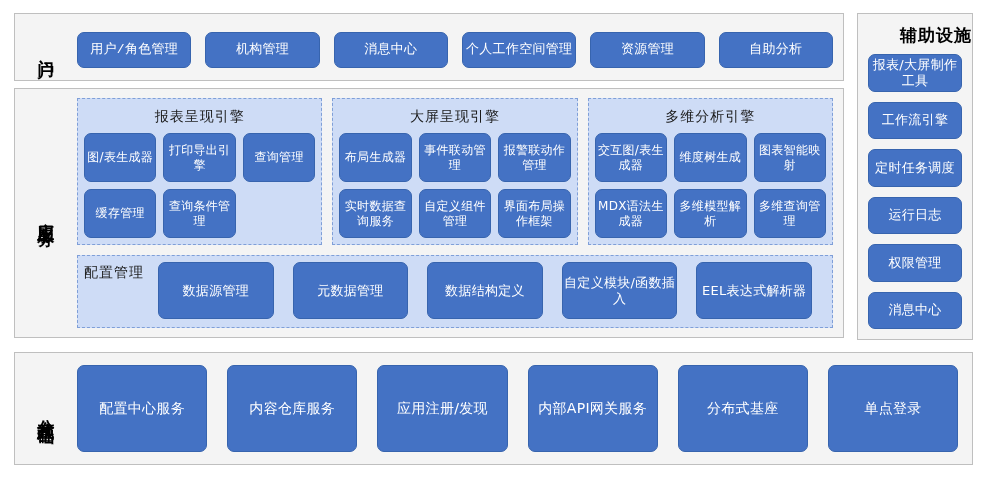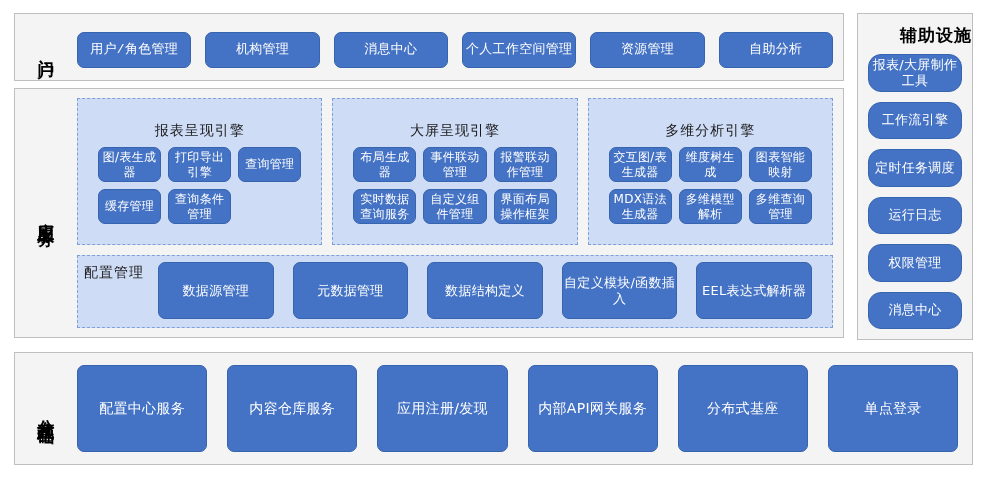--- a/index.html
+++ b/index.html
@@ -78,42 +78,42 @@
 
   
   #aux-section { left: 857px; top: 13px; width: 116px; height: 327px; }
   #aux-list {
     position: absolute;
     left: 10px; right: 10px; top: 40px; bottom: 10px;
     display: flex;
     flex-direction: column;
     gap: 10px;
   }
-  #aux-list .btn { flex: 1 1 0; border-radius: 13px; }
+  #aux-list .btn { flex: 1 1 0; }
   #aux-section .hlabel { top: 10px; }
 
   
   #app-section { left: 14px; top: 88px; width: 830px; height: 250px; }
   #app-inner {
     position: absolute;
     left: 62px; top: 9px; right: 10px; bottom: 9px;
   }
   #engine-row {
     position: absolute;
     left: 0; top: 0; right: 0; height: 147px;
     display: flex;
     gap: 10px;
   }
   .engine-box {
     flex: 1 1 0;
     background: #cedcf6;
     border: 1px dashed #7f9fd8;
     box-sizing: border-box;
     position: relative;
-    padding: 20px;
+    padding: 6px;
     display: flex;
     flex-direction: column;
   }
   .engine-title {
     text-align: center;
     font-size: 14px;
     color: #1a1a1a;
     font-weight: normal;
     letter-spacing: 1px;
     margin: 3px 0 7px 0;

